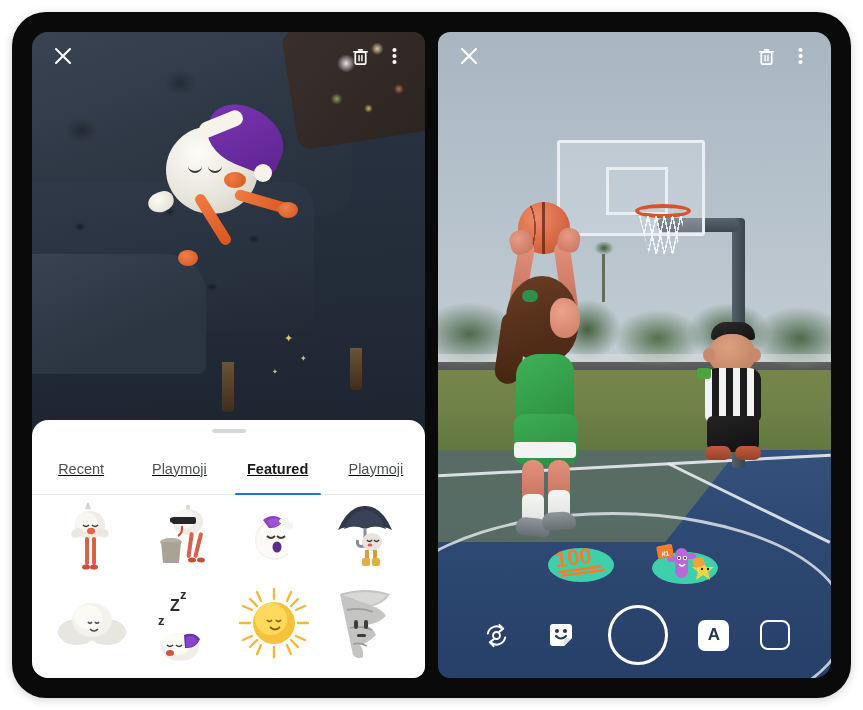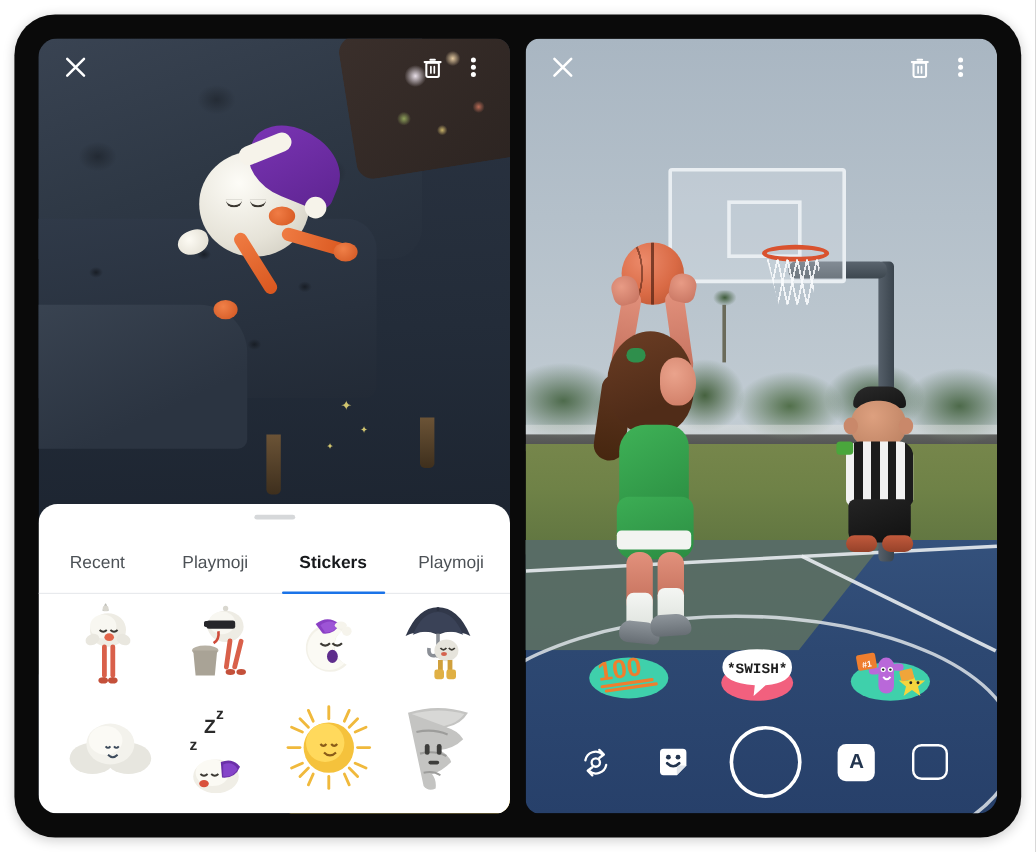--- a/index.html
+++ b/index.html
@@ -222,20 +222,21 @@
     background: #d6d8da; border-radius: 3px;
     margin: 9px auto 0;
     cursor: grab;
   }
   .tabs {
     display: flex;
     height: 52px;
     margin-top: 10px;
     border-bottom: 1px solid #e8eaed;
     position: relative;
+    text-decoration: underline;
   }
   .tab {
     flex: 1;
     display: flex; align-items: center; justify-content: center;
     font-size: 14.5px;
     color: #4c5156;
     cursor: pointer;
     position: relative;
   }
   .tab.active { color: #17191c; font-weight: bold; }
@@ -585,21 +586,21 @@
         <div class="sheet-handle"></div>
 
         <div class="tabs">
           <div class="tab">
             <span>Recent</span>
           </div>
           <div class="tab">
             <span>Playmoji</span>
           </div>
           <div class="tab active">
-            <span>Stickers</span>
+            <span>Featured</span>
           </div>
           <div class="tab">
             <span>Playmoji</span>
           </div>
         </div>
 
 
         <div class="sticker-grid">
 
           <div class="sticker-cell">
@@ -825,27 +826,20 @@
         <div class="tray-item">
           <svg width="72" height="46" viewBox="0 0 72 46">
             <ellipse cx="36" cy="27" rx="33" ry="17" fill="#3fd0ab"></ellipse>
             <g transform="translate(10,4) rotate(-8 26 16)">
               <text x="0" y="22" font-family="Liberation Sans, sans-serif" font-size="22" font-weight="bold" fill="#ef7e2e">100</text>
               <path d="M2 27 H44 M5 31 H47" stroke="#ef7e2e" stroke-width="2.6" stroke-linecap="round"></path>
             </g>
           </svg>
         </div>
         <div class="tray-item">
-          <svg width="86" height="50" viewBox="0 0 86 50">
-            <ellipse cx="43" cy="33" rx="30" ry="15" fill="#f2607e"></ellipse>
-            <path d="M14 20 q0 -15 29 -15 q29 0 29 15 q0 13 -22 15 l-10 9 l1 -9 q-27 -2 -27 -15 Z" fill="#ffffff"></path>
-            <text x="43" y="25" text-anchor="middle" font-family="Liberation Mono, monospace" font-size="12" font-weight="bold" fill="#1d1d1d">*SWISH*</text>
-          </svg>
-        </div>
-        <div class="tray-item">
           <svg width="80" height="50" viewBox="0 0 80 50">
             <ellipse cx="40" cy="32" rx="33" ry="16" fill="#3fd0ab"></ellipse>
             <rect x="30" y="12" width="13" height="30" rx="6.5" fill="#b968d9"></rect>
             <rect x="22" y="20" width="9" height="6" rx="3" fill="#b968d9"></rect>
             <rect x="42" y="17" width="9" height="6" rx="3" fill="#b968d9"></rect>
             <circle cx="34" cy="22" r="2.1" fill="#fff"></circle>
             <circle cx="40" cy="22" r="2.1" fill="#fff"></circle>
             <circle cx="34" cy="22" r="1" fill="#222"></circle>
             <circle cx="40" cy="22" r="1" fill="#222"></circle>
             <path d="M34 28 q3 4 6 0" stroke="#fff" stroke-width="1.6" fill="none"></path>

